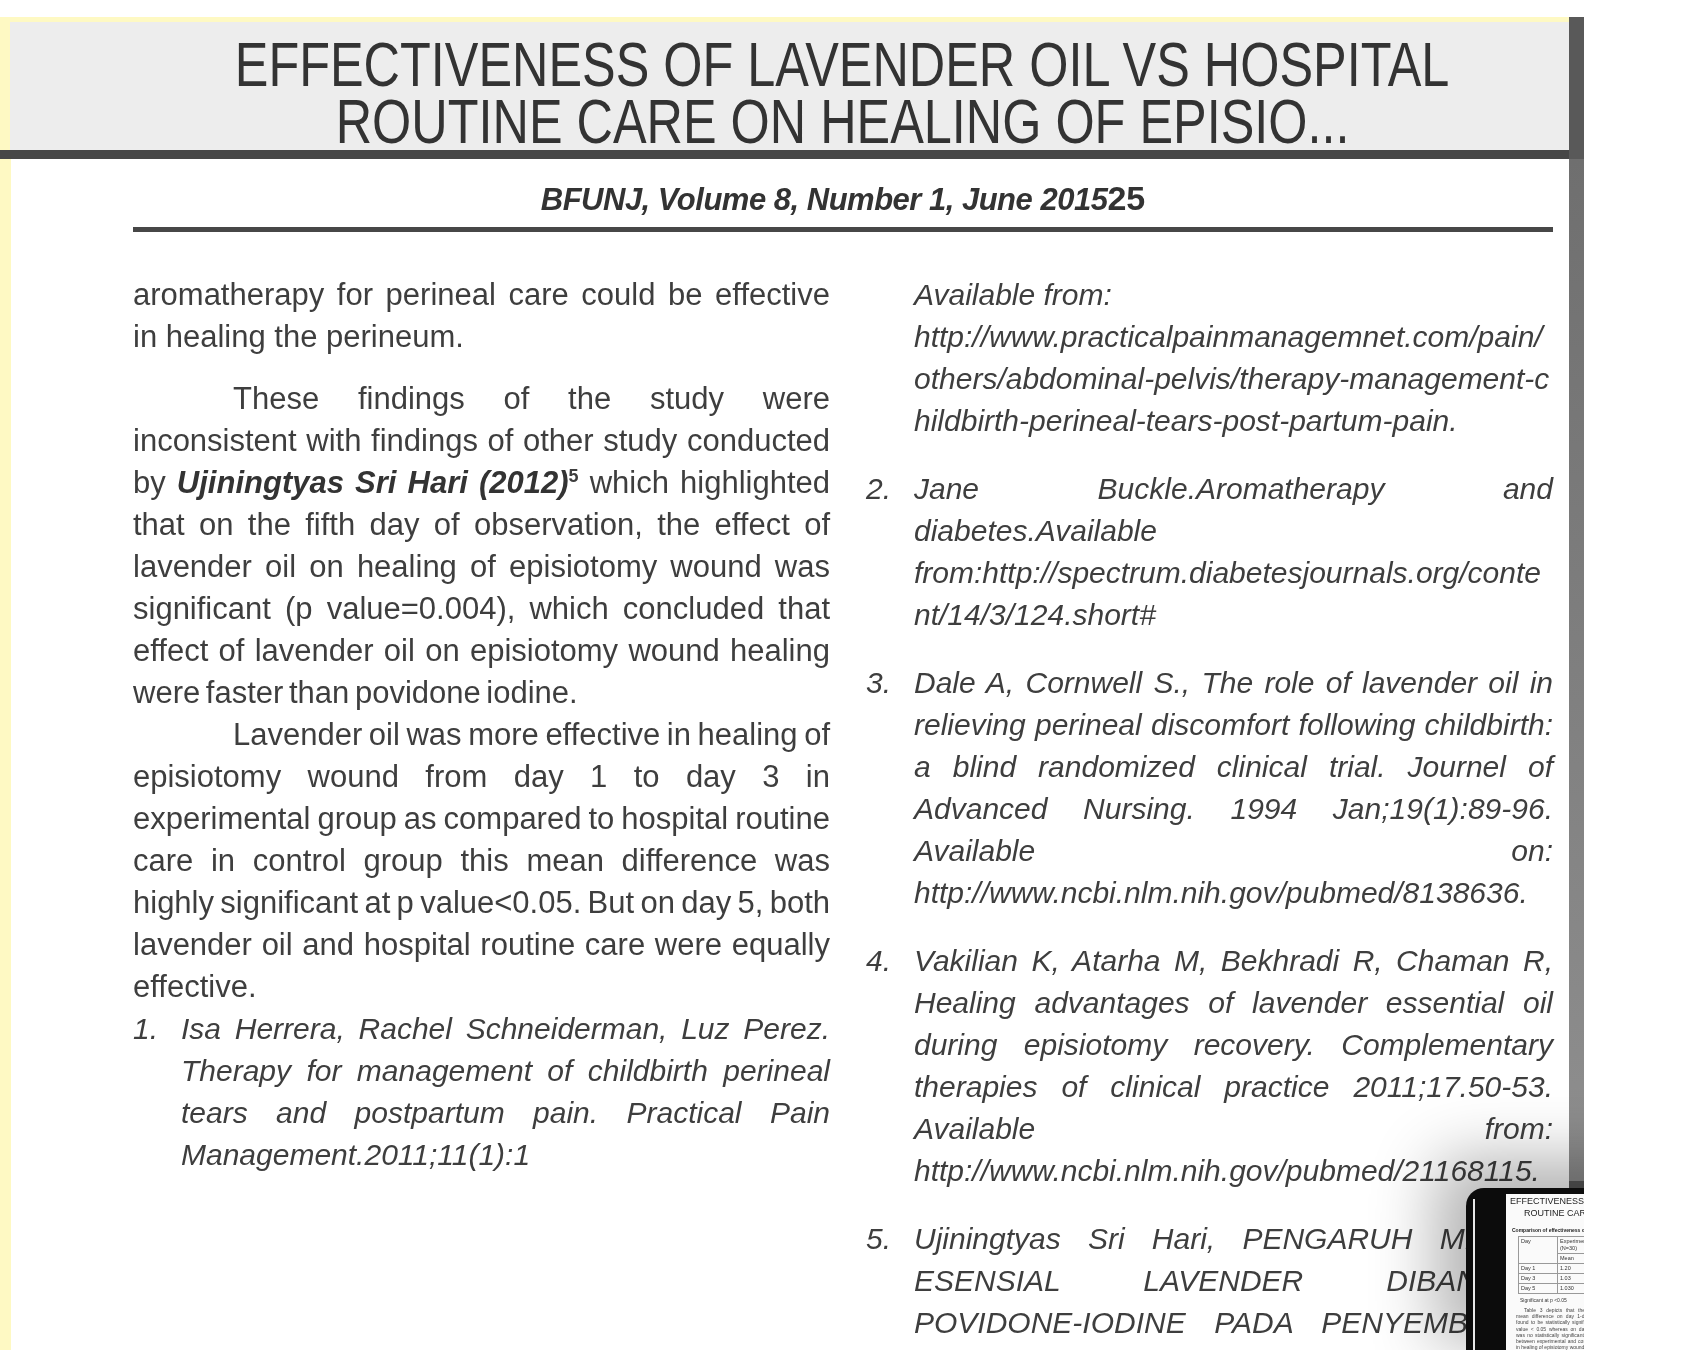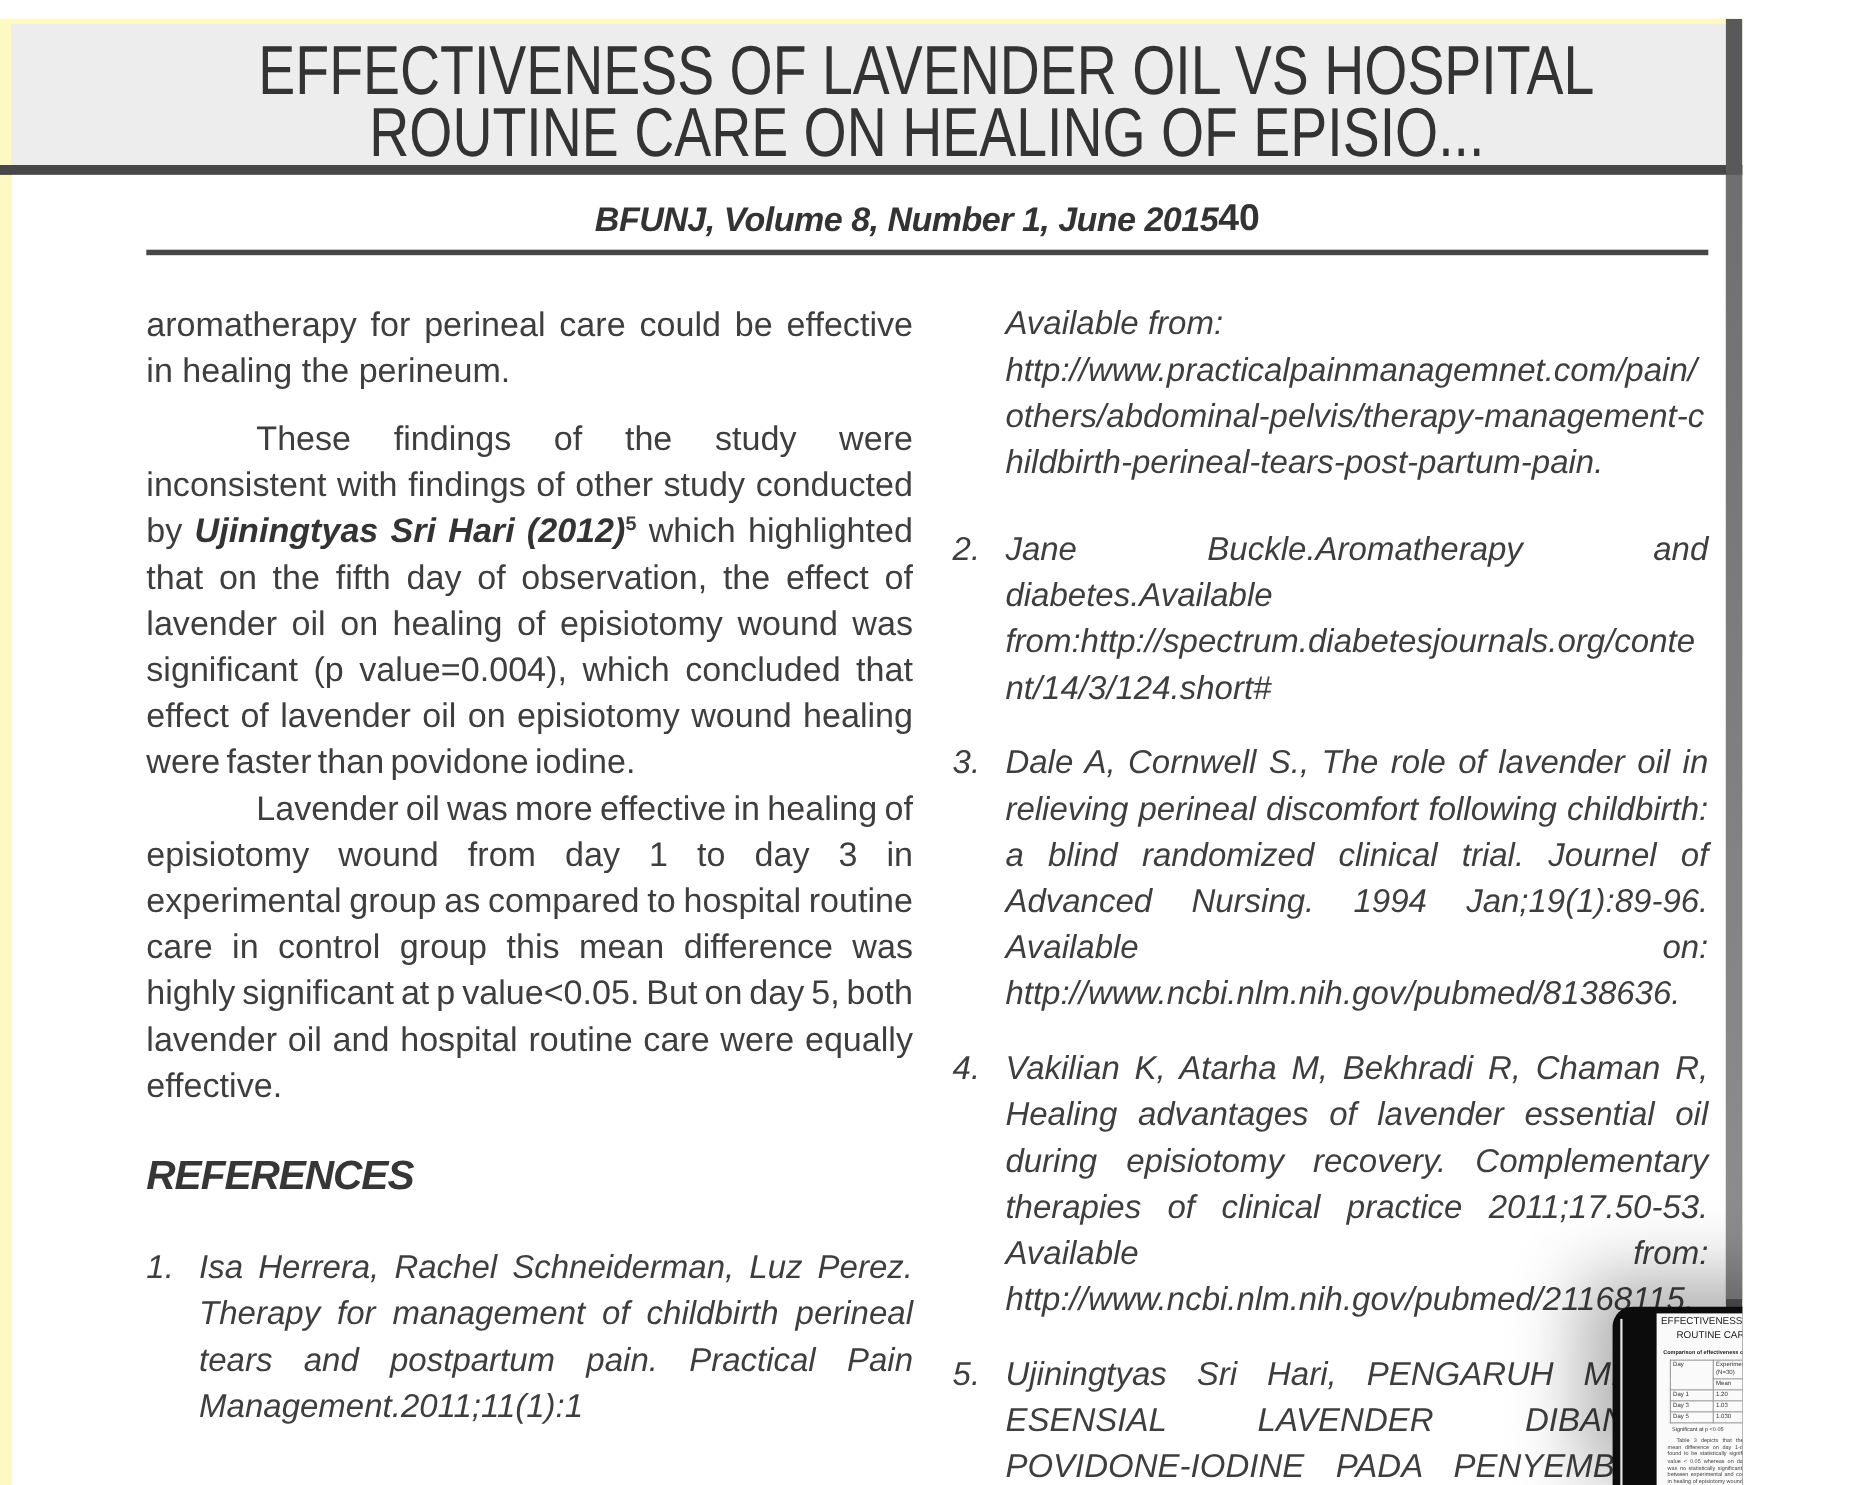--- a/index.html
+++ b/index.html
@@ -32,21 +32,21 @@
   .tight{word-spacing:-3px;}
   .body-p b{color:#333;font-style:italic;}
   .body-p sup{font-size:58%;font-weight:700;vertical-align:super;line-height:0;}
 
   h2.section{font-style:italic;font-weight:700;font-size:37px;color:#363636;margin:40px 0 42px;letter-spacing:-1px;}
 
   .ref-item{display:flex;font-style:italic;font-size:30px;line-height:42px;color:#3e3e3e;
     text-align:justify;margin-bottom:26px;}
   .ref-num{width:48px;flex:none;}
   .ref-body{flex:1;overflow-wrap:anywhere;}
-  .ref-cont{margin-left:48px;font-style:italic;font-size:30px;line-height:42px;color:#3e3e3e;margin-bottom:37px;}
+  .ref-cont{margin-left:48px;font-style:italic;font-size:30px;line-height:42px;color:#3e3e3e;margin-bottom:26px;}
   .ref-url{word-break:break-all;text-align:justify;}
 
   
   .sb-track{position:absolute;right:0;top:0;width:15px;height:1350px;background:#595959;}
   .sb-thumb{position:absolute;right:0;top:142px;width:15px;height:1022px;
     background:linear-gradient(#6f6f6f,#8f8f8f);}
 
   
   .pip{position:absolute;left:1466px;top:1171px;width:240px;height:186px;background:#0c0c0c;
     border-radius:18px 0 0 0;box-shadow:-30px -30px 65px rgba(0,0,0,.30);overflow:hidden;}
@@ -78,32 +78,31 @@
     <div class="title-line">EFFECTIVENESS OF LAVENDER OIL VS HOSPITAL</div>
     <div class="title-line">ROUTINE CARE ON HEALING OF EPISIO...</div>
   </div>
   <div class="banner-sep"></div>
 
   <div class="page">
     <div class="page-inner">
 
       <div class="page-header">
         <span class="journal">BFUNJ, Volume 8, Number 1, June 2015</span>
-        <span class="pageno">40</span>
+        <span class="pageno">25</span>
       </div>
 
       <div class="columns">
 
         <div class="col-left">
           <p class="body-p p1">aromatherapy for perineal care could be effective in healing the perineum.</p>
           <p class="body-p p-indent tight"><span>These findings of the study were inconsistent with findings of other study conducted by </span><b>Ujiningtyas Sri Hari (2012)</b><sup>5</sup><span> which highlighted that on the fifth day of observation, the effect of lavender oil on healing of episiotomy wound was significant (p value=0.004), which concluded that effect of lavender oil on episiotomy wound healing were faster than povidone iodine.</span></p>
 
           <p class="body-p p-indent tight">Lavender oil was more effective in healing of episiotomy wound from day 1 to day 3 in experimental group as compared to hospital routine care in control group this mean difference was highly significant at p value&lt;0.05. But on day 5, both lavender oil and hospital routine care were equally effective.</p>
 
-          <h2 class="section">REFERENCES</h2>
           <div class="ref-item">
             <span class="ref-num">1.</span>
             <span class="ref-body">Isa Herrera, Rachel Schneiderman, Luz Perez. Therapy for management of childbirth perineal tears and postpartum pain. Practical Pain Management.2011;11(1):1</span>
           </div>
         </div>
 
         <div class="col-right">
           <div class="ref-cont">
             <div>Available from:</div>
             <div class="ref-url">http://www.practicalpainmanagemnet.com/pain/others/abdominal-pelvis/therapy-management-childbirth-perineal-tears-post-partum-pain.</div>

